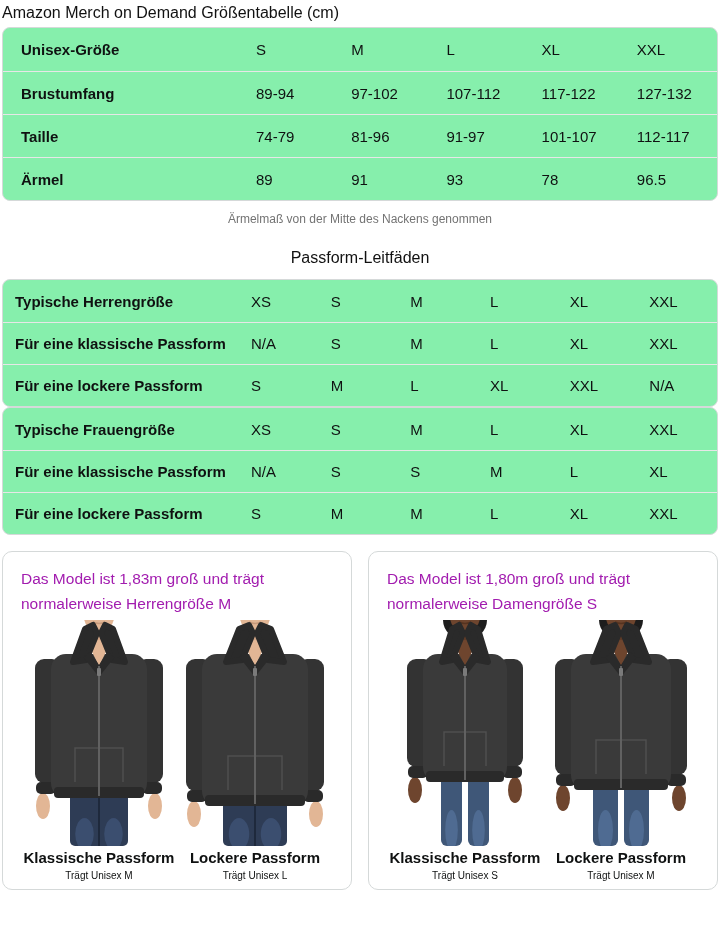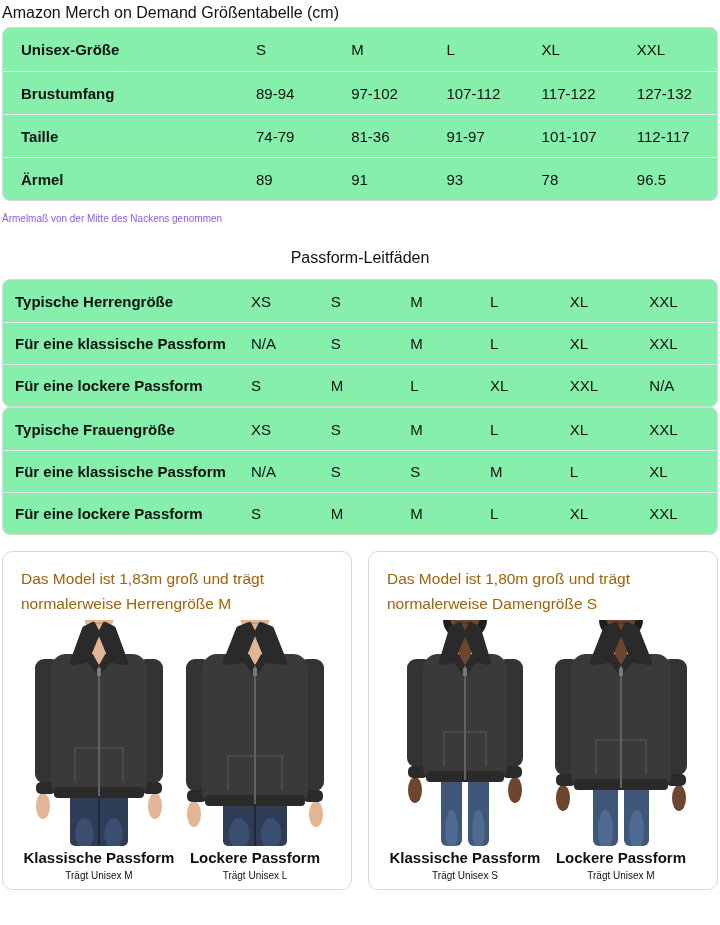--- a/index.html
+++ b/index.html
@@ -22,38 +22,38 @@
     display: grid; align-items: center;
     border-top: 1px solid #e7e7e7;
   }
   .tbl .row:first-child { border-top: none; }
   .tbl.five .row { grid-template-columns: 238px repeat(5, 1fr); height: 43px; }
   .tbl.six  .row { grid-template-columns: 236px repeat(6, 1fr); height: 42px; }
   .cell { font-size: 15px; color: #0f1111; padding-left: 15px; white-space: nowrap; }
   .tbl.six .cell { padding-left: 12px; }
   .cell.label { padding-left: 18px; font-weight: 700; font-size: 15px; }
   p.footnote {
-    font-size: 10px; line-height: 18px; margin: 9px 0 0 0; color: #8b5cf6;
+    font-size: 12px; line-height: 18px; margin: 9px 0 0 0; color: #737373; text-align: center;
   }
   h2.section-heading {
     font-size: 16px; font-weight: 400; line-height: 19px;
     margin: 20px 0 12px 0; color: #111111; text-align: center;
   }
   .tbl + .tbl { }
   .cards {
     display: grid; grid-template-columns: 1fr 1fr; gap: 16px;
     margin-top: 16px; width: 716px;
   }
   .card {
     border: 1px solid #d5d9d9; border-radius: 10px;
     padding: 14px 18px 8px 18px; background: #fff;
   }
   .card .desc {
     font-size: 15.5px; line-height: 25px; margin: 0 0 4px 0;
-    max-width: 302px; color: #a16207;
+    max-width: 302px; color: #a21caf;
   }
   .figures { display: grid; grid-template-columns: 1fr 1fr; }
   figure { margin: 0; text-align: center; }
   .model { width: 140px; height: 226px; margin: 0 auto; }
   .model svg { display: block; }
   figcaption .fit  { font-size: 15px; font-weight: 700; margin-top: 3px; white-space: nowrap; }
   figcaption .size { font-size: 10px; font-weight: 400; margin-top: 4px; white-space: nowrap; }
 </style>
 </head>
 <body>
@@ -73,21 +73,21 @@
     <div class="cell label">Brustumfang</div>
     <div class="cell">89-94</div>
     <div class="cell">97-102</div>
     <div class="cell">107-112</div>
     <div class="cell">117-122</div>
     <div class="cell">127-132</div>
   </div>
   <div class="row">
     <div class="cell label">Taille</div>
     <div class="cell">74-79</div>
-    <div class="cell">81-36</div>
+    <div class="cell">81-96</div>
     <div class="cell">91-97</div>
     <div class="cell">101-107</div>
     <div class="cell">112-117</div>
   </div>
   <div class="row">
     <div class="cell label">Ärmel</div>
     <div class="cell">89</div>
     <div class="cell">91</div>
     <div class="cell">93</div>
     <div class="cell">78</div>

